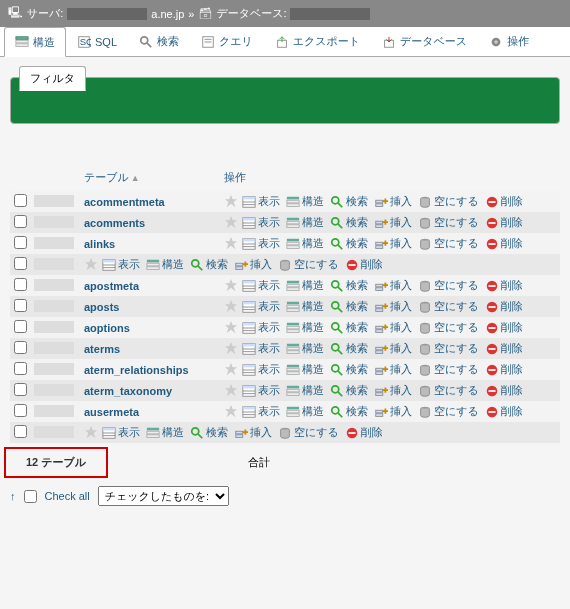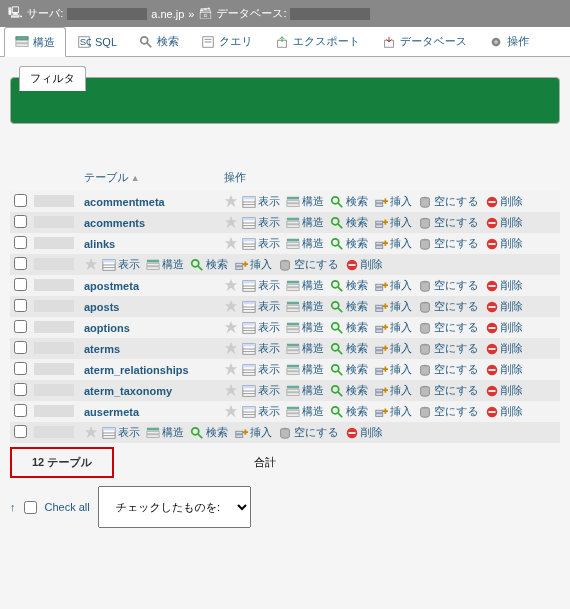--- a/index.html
+++ b/index.html
@@ -22,25 +22,25 @@
 .row{display:flex;align-items:center;padding:3px 4px}
 .row:nth-child(odd){background:#f3f3f3}
 .row:nth-child(even){background:#e8e8e8}
 .row .c1{width:20px}
 .row .c2{width:50px}
 .row .c2 .blur{display:inline-block;width:40px;height:12px;background:#ddd}
 .row .c3{width:140px;color:#235a81;font-weight:bold}
 .row .c4{flex:1;display:flex;align-items:flex-start;gap:2px}
 .alink{color:#235a81;display:flex;align-items:center;gap:2px;cursor:pointer;padding:0 2px}
 .ic{width:14px;height:14px;display:inline-flex;align-items:center;justify-content:center}
-.summary{display:flex;margin:4px 10px;align-items:center}
+.summary{display:flex;margin:4px 4px;align-items:center}
 .summary-count{border:2px solid #c00;padding:6px 20px;font-weight:bold;color:#333}
 .summary-total{margin-left:140px;font-weight:normal}
 .checkall{margin:8px 10px;display:flex;align-items:center;gap:8px;color:#235a81}
-.checkall select{padding:13px}
+.checkall select{padding:2px}
 svg{width:14px;height:14px}
 .sort-arrow{color:#999;font-size:9px;margin-left:2px}
 </style>
 </head>
 <body>
 
 <div class="breadcrumb">
   <span>🖳</span>
   <span>サーバ:</span>
   <span class="redact"></span>

